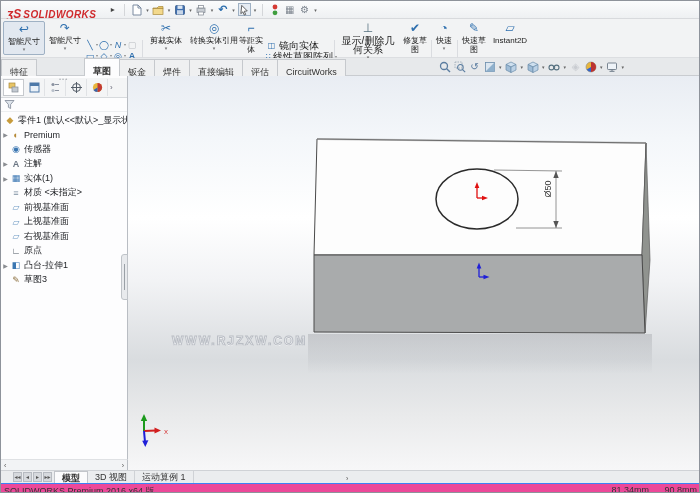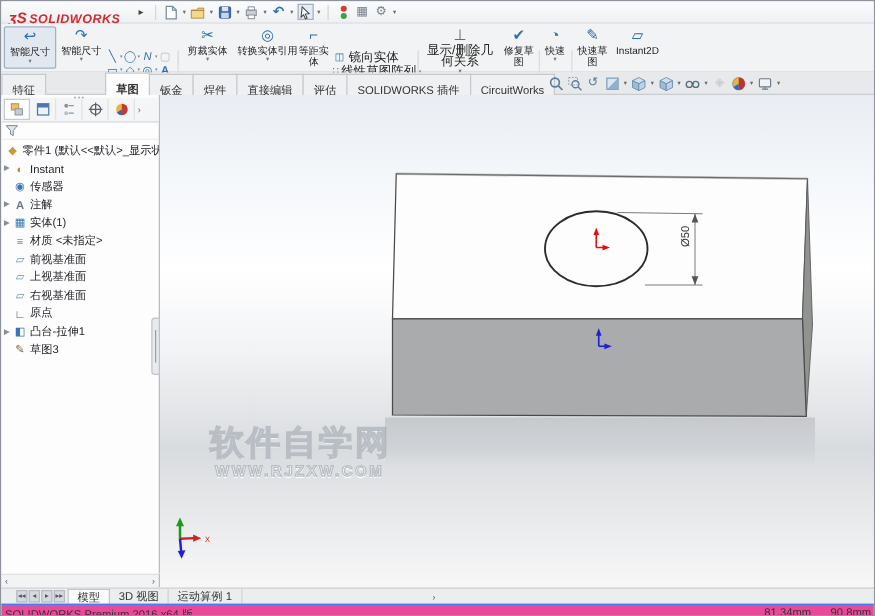--- a/index.html
+++ b/index.html
@@ -69,21 +69,21 @@
   .wm { position:absolute; left:40px; top:260px; color:#f3f4f6; -webkit-text-stroke:1px #b9bdc4; text-shadow:0 1px 0 #fff; }
   .wm1 { font-size:27px; font-weight:bold; letter-spacing:2px; }
   .wm2 { font-size:12px; font-weight:bold; letter-spacing:2px; margin-top:-2px; margin-left:4px; }
   .vsvg { position:absolute; left:0; top:0; }
 
   
   .doctabs { position:absolute; left:0; top:469px; width:700px; height:13px; background:#ebedef; border-top:1px solid #cfd2d6; display:flex; align-items:flex-end; }
   .navbtns { display:flex; gap:1px; margin:0 2px 1px 12px; }
   .navbtns span { width:9px; height:10px; background:#d6d9dd; border:1px solid #b7bbc1; font-size:6px; line-height:9px; text-align:center; color:#555; }
   .dtab { height:12px; line-height:12px; padding:0 7px; font-size:9px; color:#333; border-right:1px solid #cfd2d6; }
-  .dtab.active { background:#fbfbfc; border:1px solid #c2c5ca; border-bottom:none; font-weight:normal; }
+  .dtab.active { background:#fbfbfc; border:1px solid #c2c5ca; border-bottom:none; font-weight:bold; }
   .dt-scroll { position:absolute; left:345px; bottom:1px; font-size:7px; color:#555; }
   .statusbar { position:absolute; left:0; top:482px; width:700px; height:11px; background:#ec4899; border-top:1px solid #3b82f6; font-size:9px; color:#333;text-decoration:underline; }
   .statusbar .prod { position:absolute; left:3px; top:1px; }
   .statusbar .cx { position:absolute; right:52px; top:1px; }
   .statusbar .cy { position:absolute; right:4px; top:1px; }
 
   svg text { font-family:"Liberation Sans","DejaVu Sans",sans-serif; }
 </style>
 </head>
 <body>
@@ -310,21 +310,20 @@
   </div>
 
   <div class="tabrow">
     <div class="ctabs">
       <span class="ctab">特征</span>
       <span class="ctab active">草图</span>
       <span class="ctab">钣金</span>
       <span class="ctab">焊件</span>
       <span class="ctab">直接编辑</span>
       <span class="ctab">评估</span>
-      <span class="ctab">SOLIDWORKS 插件</span>
       <span class="ctab">CircuitWorks</span>
     </div>
     <div class="hud">
       <span class="ico">
           <svg class="hico" viewBox="0 0 12 12">
             <use href="#mag"></use>
           </svg>
         </span>
       <span class="ico">
           <svg class="hico" viewBox="0 0 12 12">
@@ -416,21 +415,21 @@
         </svg>
     </div>
     <div class="tree">
       <div class="trow" style="padding-left:3px">
         <span class="tico" style="color:#c79b3b">◆</span>
         <span class="tlabel">零件1 (默认&lt;&lt;默认&gt;_显示状态</span>
       </div>
       <div class="trow">
         <span class="texp">▶</span>
         <span class="tico" style="color:#b58836">◐</span>
-        <span class="tlabel">Instant</span>
+        <span class="tlabel">Premium</span>
       </div>
       <div class="trow">
         <span class="texp"></span>
         <span class="tico" style="color:#3a76b2">◉</span>
         <span class="tlabel">传感器</span>
       </div>
       <div class="trow">
         <span class="texp">▶</span>
         <span class="tico" style="color:#6b7684;font-weight:bold">A</span>
         <span class="tlabel">注解</span>
@@ -480,21 +479,20 @@
         <i></i>
       </div>
   </div>
   <div class="pscroll">
     <span>‹</span>
     <span>›</span>
   </div>
 
   <div class="viewport">
     <div class="wm">
-      <div class="wm1">软件自学网</div>
       <div class="wm2">WWW.RJZXW.COM</div>
     </div>
     <svg class="vsvg" width="573" height="394" viewBox="0 0 573 394">
       <defs>
         <linearGradient id="shadowg" x1="0" y1="0" x2="0" y2="1">
           <stop offset="0" stop-color="#9a9da2" stop-opacity=".38"></stop>
           <stop offset="1" stop-color="#9a9da2" stop-opacity="0"></stop>
         </linearGradient>
       </defs>
 

